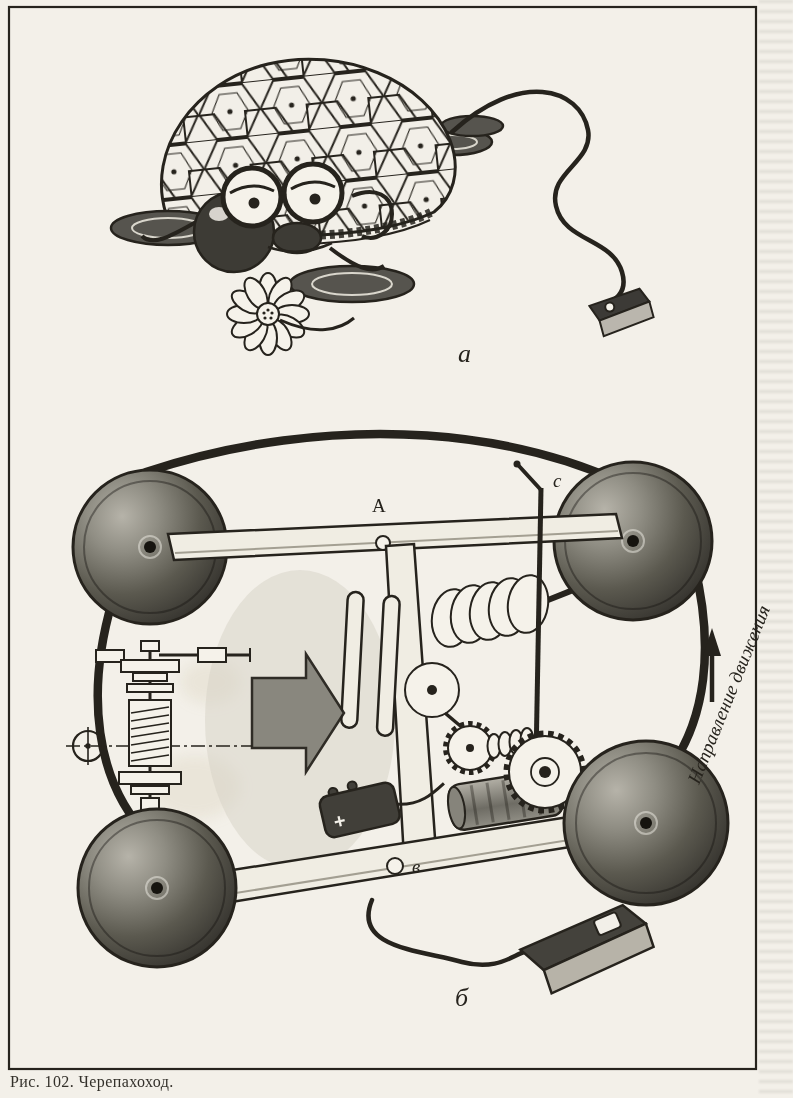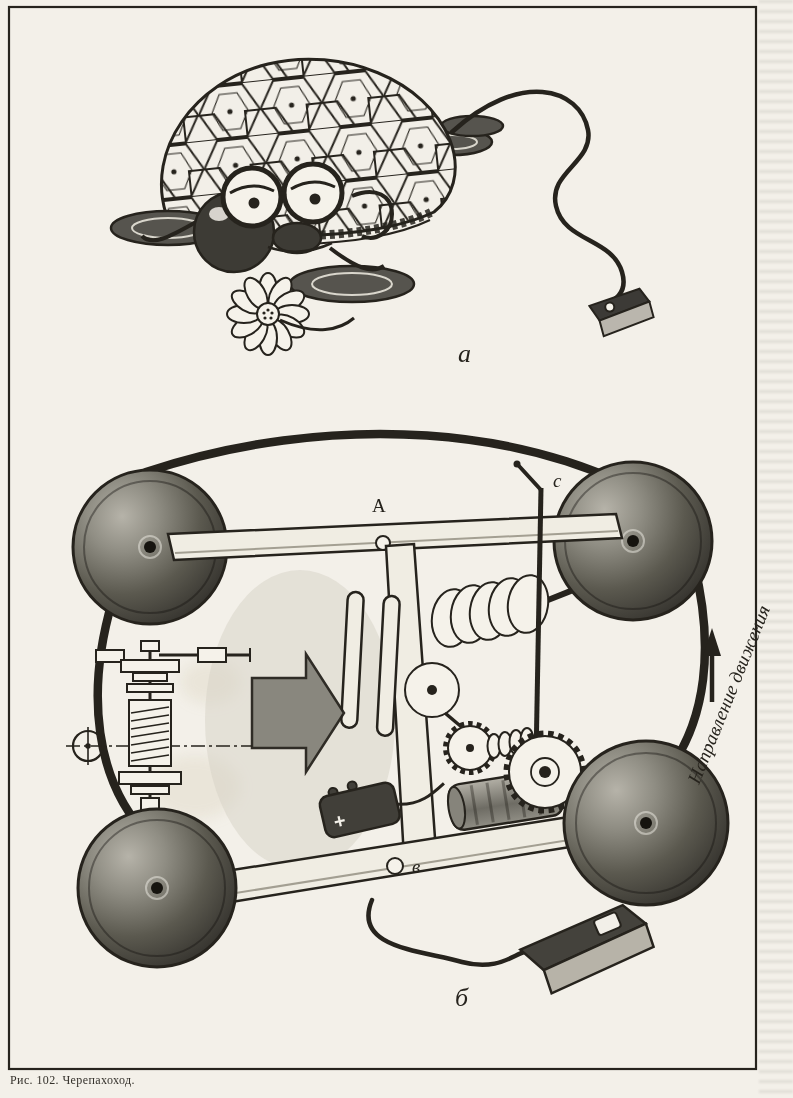--- a/index.html
+++ b/index.html
@@ -1,19 +1,19 @@
 <!DOCTYPE html>
 <html><head>
 <meta charset="utf-8">
 <style>
   :root{ --paper:#f3f0e9; --ink:#26231d; --bar:#f0ede3; }
   html,body{margin:0;padding:0;background:#e8e5de;}
   .page{position:relative;width:793px;height:1098px;background:var(--paper);overflow:hidden;font-family:"Liberation Serif",serif;}
   .page svg{position:absolute;left:0;top:0;}
-  .caption{position:absolute;left:10px;top:1073px;font-size:12px;color:#33302a;letter-spacing:.4px;}
+  .caption{position:absolute;left:10px;top:1073px;font-size:16px;color:#33302a;letter-spacing:.4px;}
   .bleed{position:absolute;top:0;right:0;width:34px;height:100%;
          background:repeating-linear-gradient(to bottom, rgba(105,100,88,.16) 0 3px, transparent 3px 10px);
          filter:blur(1px);opacity:.8;}
   .stain{position:absolute;border-radius:50%;filter:blur(7px);background:rgba(175,155,105,.12);}
   
   .ln{fill:none;stroke:var(--ink);}
   .frame{fill:none;stroke:var(--ink);stroke-width:2.2;}
   .bar{fill:var(--bar);stroke:var(--ink);stroke-width:2.5;}
   .disc{fill:#56544e;stroke:var(--ink);stroke-width:2.5;}
   .disc-in{fill:none;stroke:#d9d6cc;stroke-width:2;}

